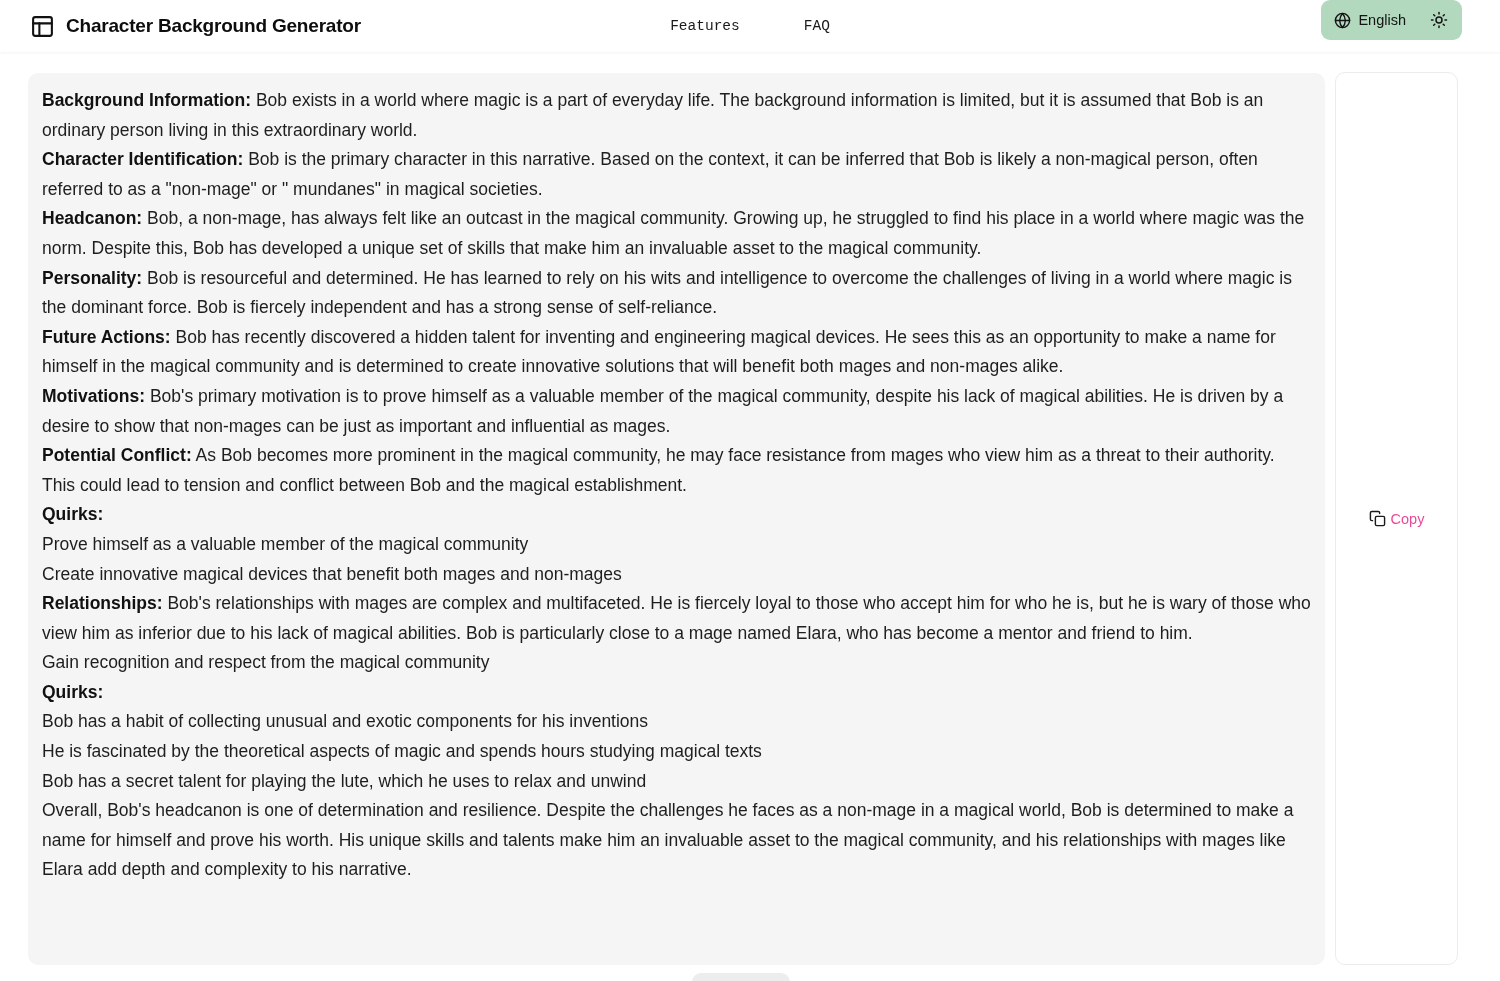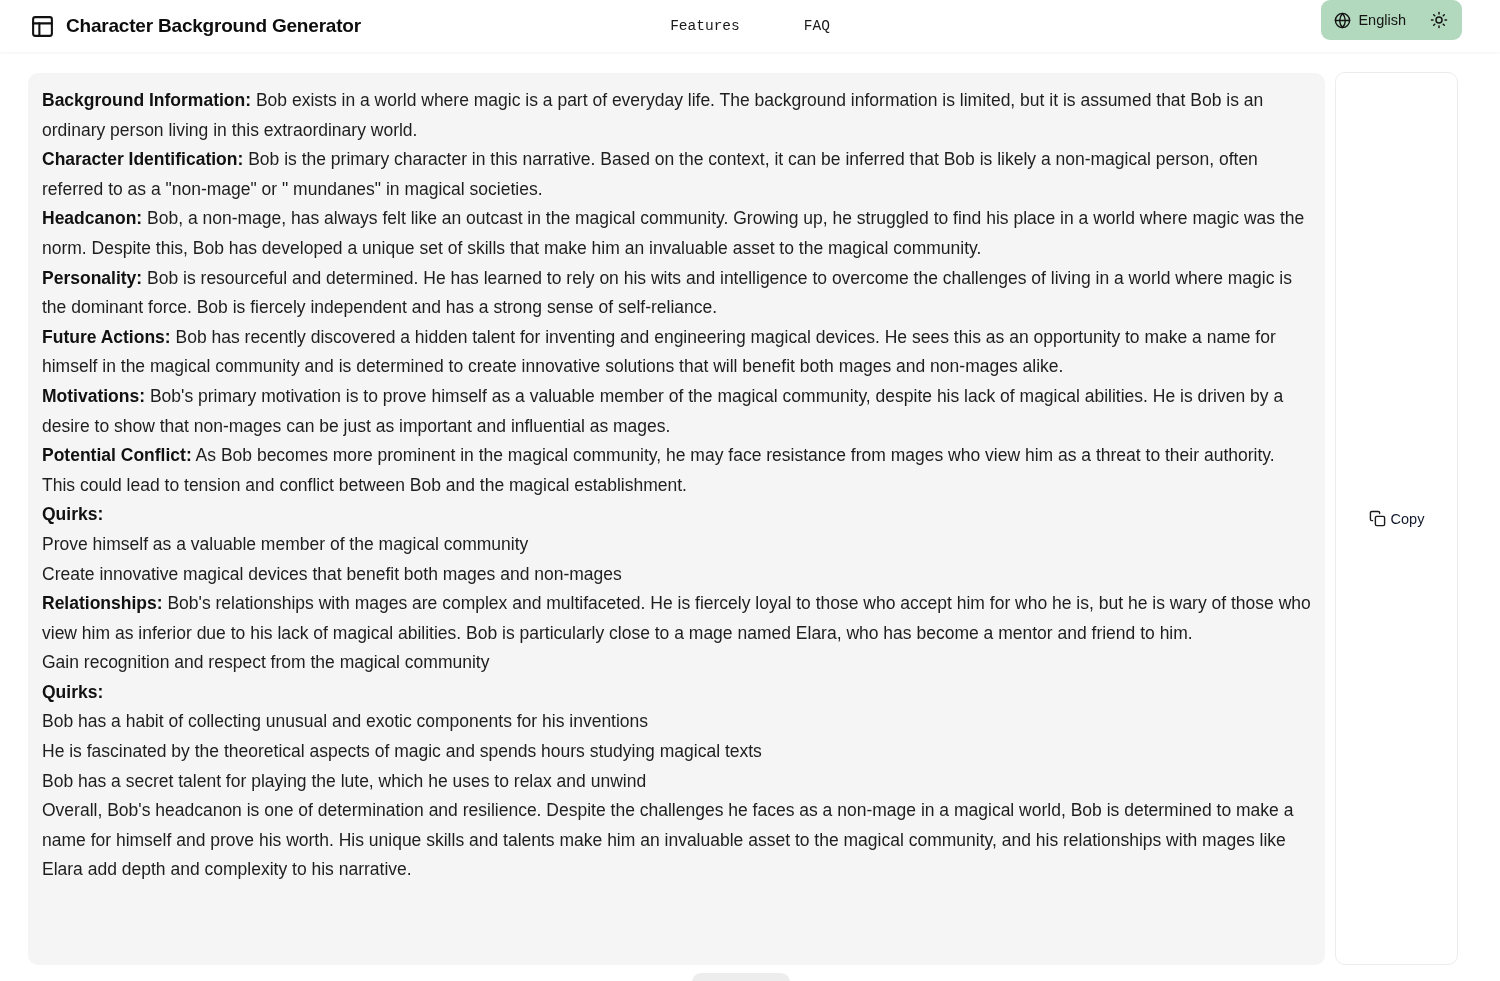--- a/index.html
+++ b/index.html
@@ -105,21 +105,21 @@
     justify-content: center;
   }
   .copy-button {
     display: flex;
     align-items: flex-end;
     gap: 5px;
     background: none;
     border: none;
     font-family: "Liberation Sans", sans-serif;
     font-size: 14.5px;
-    color: #0f172a;
+    color: #ec4899;
     cursor: pointer;
   }
   .copy-button svg { width: 17px; height: 17px; stroke: #1a1a1a; }
 
   
   .bottom-peek {
     position: absolute;
     left: 692px;
     top: 973px;
     width: 98px;

